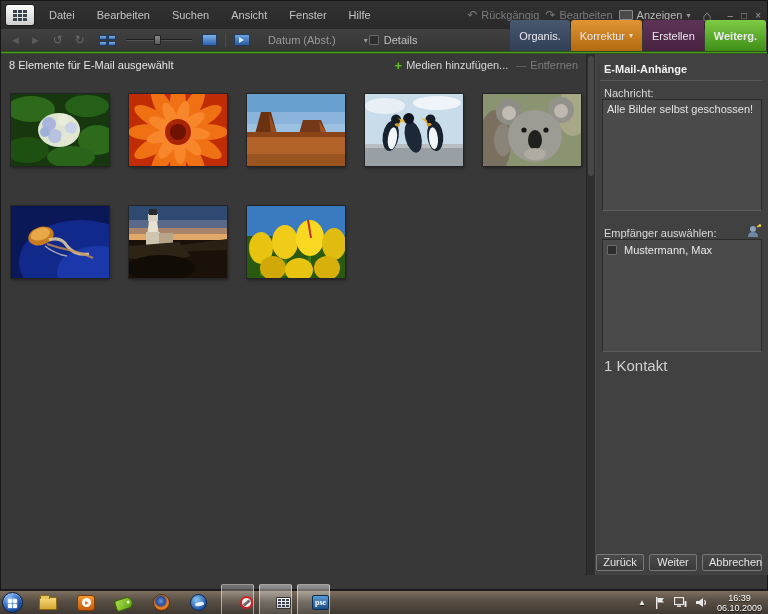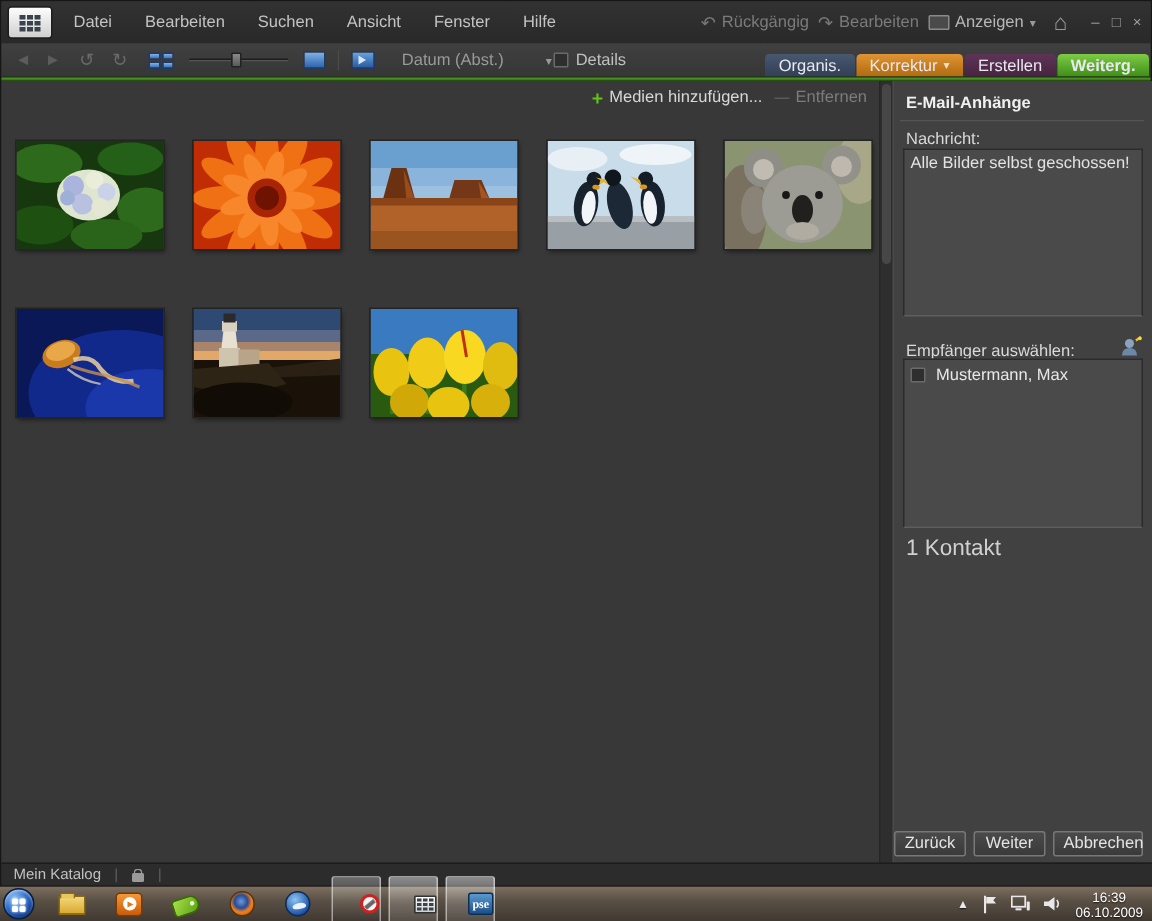--- a/index.html
+++ b/index.html
@@ -48,21 +48,21 @@
   .view-single-icon { width:15px; height:12px; margin-left:10px; border:1px solid #203a60;
     background:linear-gradient(#7fb2e8,#2f62aa); border-radius:1px; }
   .tool-sep { width:1px; height:14px; background:#272727; border-right:1px solid #4c4c4c; margin:0 8px; }
   .slideshow-icon { width:16px; height:12px; border:1px solid #203a60; border-radius:1px;
     background:linear-gradient(#6aa2de,#2a5aa0); display:flex; align-items:center; justify-content:center; }
   .slideshow-icon b { width:0; height:0; border-left:5px solid #d8e8f8; border-top:3px solid transparent; border-bottom:3px solid transparent; }
   .date-sort { display:flex; align-items:center; gap:28px; margin-left:18px; font-size:11px; color:#9a9a9a; }
   .details-check { display:flex; align-items:center; gap:5px; margin-left:1px; font-size:11px; color:#c0c0c0; }
   .checkbox { width:10px; height:10px; background:#2e2e2e; border:1px solid #6a6a6a; border-radius:1px; }
   .tabs { margin-left:auto; display:flex; align-items:flex-end; height:22px; gap:1px; padding-right:1px; }
-  .tab { height:15px; display:flex; align-items:center; gap:4px; padding:2px 9px;
+  .tab { height:31px; display:flex; align-items:center; gap:4px; padding:2px 9px;
     border-radius:3px 3px 0 0; font-size:11px; color:#e8e8ee; cursor:pointer; }
   .tab-organize { background:linear-gradient(#48586f,#313f57); }
   .tab-fix { background:linear-gradient(#e09433,#b16a10); }
   .tab-create { background:linear-gradient(#5e3456,#482341); }
   .tab-share { background:linear-gradient(#7ecb45,#3f8f18); font-weight:bold; }
   .tab .caret { color:#f0e0c0; }
 
   .greenline { position:absolute; left:0; top:50px; width:100%; height:3px;
     background:linear-gradient(#183008,#4f9a28 50%,#1c3a0c); }
 
@@ -249,20 +249,21 @@
         <span class="tab tab-share">
           <span>Weiterg.</span>
         </span>
       </div>
     </div>
     <div class="greenline"></div>
 
     <div class="content">
       <div class="main-area">
         <div class="selection-bar">
+          <span class="sel-text">8 Elemente für E-Mail ausgewählt</span>
           <span class="sel-actions">
             <span class="add-media">
               <span class="plus-ic">+</span>
               <span>Medien hinzufügen...</span>
             </span>
             <span class="remove-media">
               <span class="minus-ic">—</span>
               <span>Entfernen</span>
             </span>
           </span>
@@ -456,26 +457,20 @@
         </div>
         <div class="contact-count">1 Kontakt</div>
         <div class="panel-buttons">
           <span class="btn">Zurück</span>
           <span class="btn">Weiter</span>
           <span class="btn">Abbrechen</span>
         </div>
       </div>
     </div>
 
-    <div class="statusbar">
-      <span class="status-text">Mein Katalog</span>
-      <span class="status-sep"></span>
-      <span class="lock-icon"></span>
-      <span class="status-sep"></span>
-    </div>
   </div>
 
   <div class="taskbar">
     <div class="start-orb">
       <span class="panes">
           <i></i>
           <i></i>
           <i></i>
           <i></i>
         </span>

